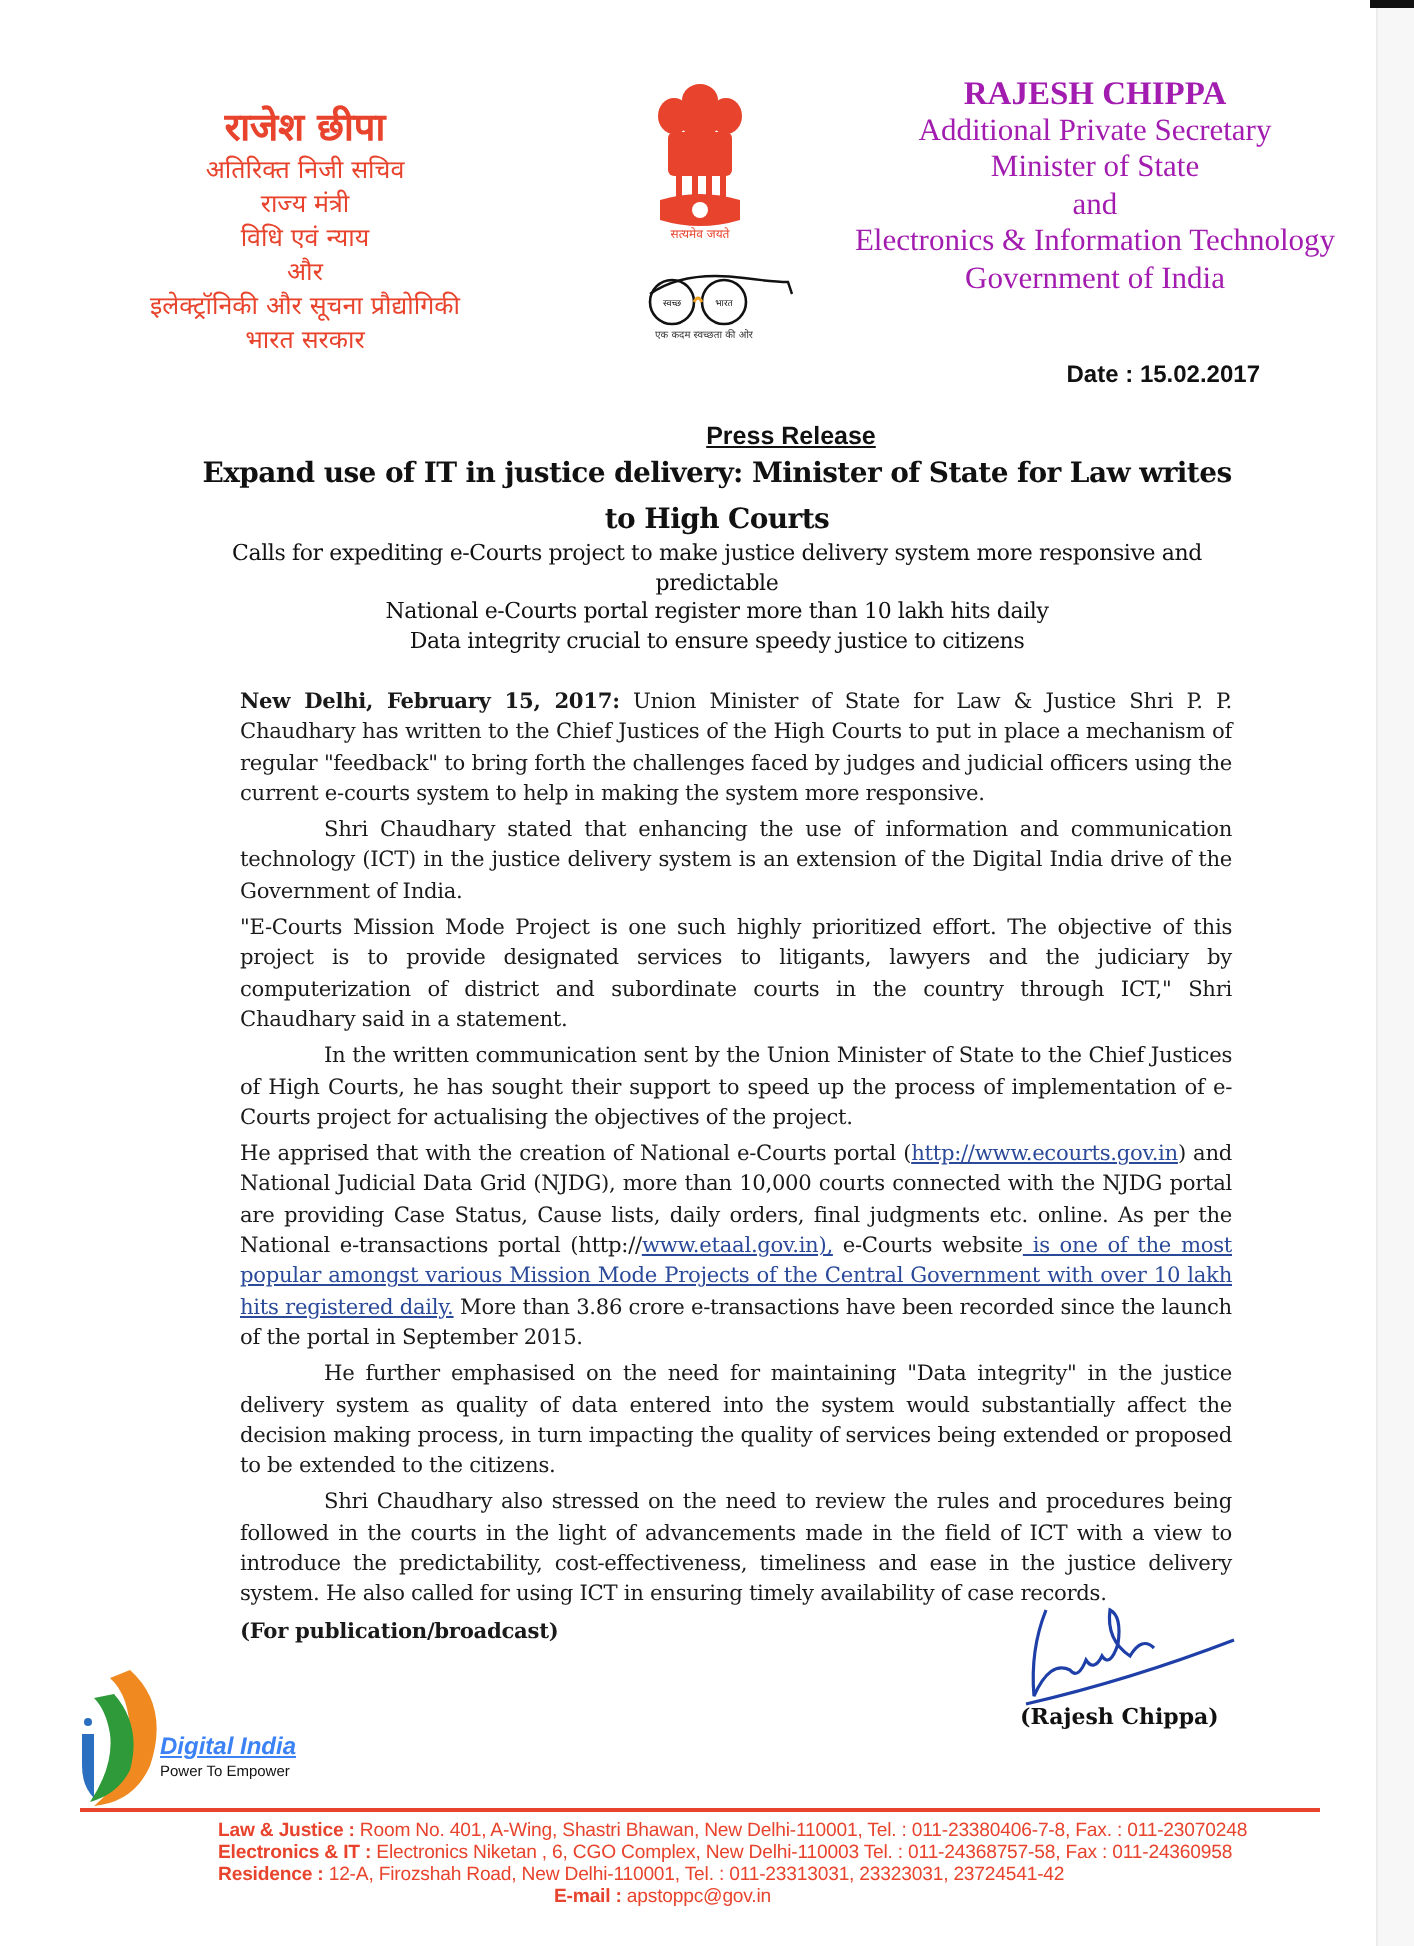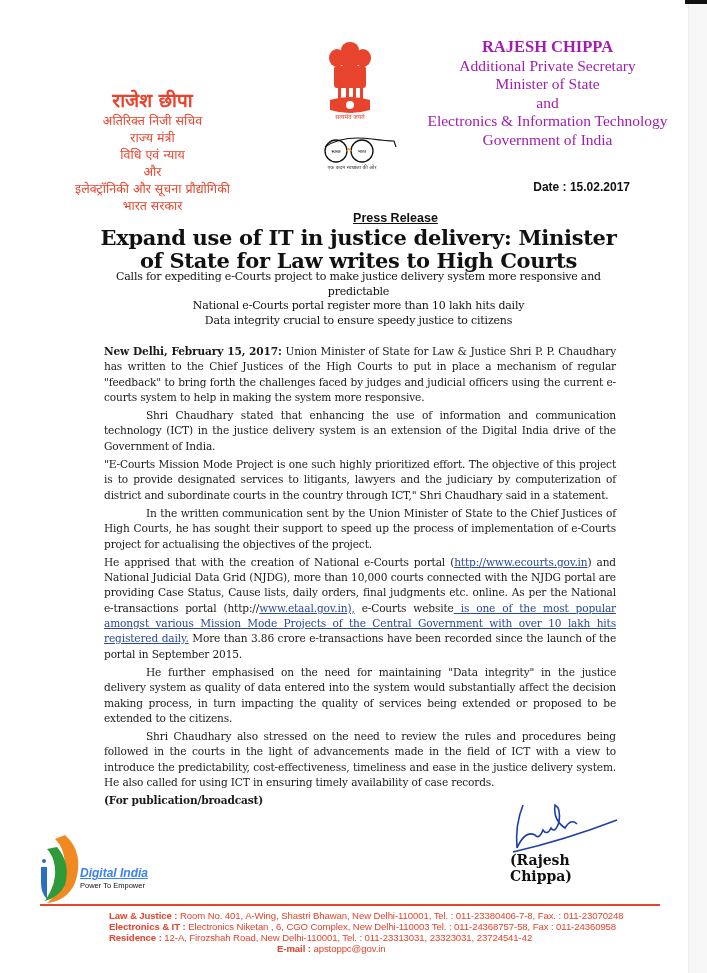--- a/index.html
+++ b/index.html
@@ -14,21 +14,21 @@
     position: absolute; top: 0; right: 0; width: 18px; height: 973px;
     background: #f7f7f7; border-left: 1px solid #ececec;
   }
   .page-edge-top {
     position: absolute; top: 0; right: 0; width: 22px; height: 4px; background: #111;
   }
   .hindi-block {
     position: absolute; left: 40px; top: 52px; width: 225px;
     text-align: center; color: #e8432c;
     font-family: "DejaVu Sans", sans-serif;
-    line-height: 17px; font-size: 12.5px; margin-top: 36px;
+    line-height: 17px; font-size: 12.5px;
   }
   .hindi-block .name { font-size: 19px; line-height: 24px; font-weight: bold; }
   .emblem {
     position: absolute; left: 320px; top: 38px; width: 60px; height: 80px;
   }
   .emblem-motto {
     position: absolute; left: 318px; top: 113px; width: 64px; text-align: center;
     font-family: "DejaVu Sans", sans-serif; font-size: 6px; color: #e8432c;
   }
   .swachh {
@@ -48,48 +48,48 @@
     position: absolute; left: 490px; top: 180px; width: 140px; text-align: right;
     font-family: "Liberation Sans", sans-serif; font-weight: bold; font-size: 12px; color: #111;
   }
   .press-label {
     position: absolute; left: 0; top: 211px; width: 707px; text-align: center;
     font-family: "Liberation Sans", sans-serif; font-weight: bold; font-size: 12.5px;
     text-decoration: underline; color: #111; padding-left: 42px;
   }
   .headline {
     position: absolute; left: 95px; top: 226px; width: 527px; text-align: center;
-    font-family: "DejaVu Serif", serif; font-weight: bold; font-size: 21px; line-height: 23px;
+    font-family: "DejaVu Serif", serif; font-weight: bold; font-size: 14px; line-height: 23px;
     color: #111; letter-spacing: -0.3px;
   }
   .subheads {
     position: absolute; left: 95px; top: 270px; width: 527px; text-align: center;
     font-family: "DejaVu Serif", serif; font-weight: normal; font-size: 11px; line-height: 14.6px;
     color: #111; letter-spacing: -0.2px;
   }
   .body-text {
     position: absolute; left: 104px; top: 344px; width: 512px;
     font-family: "DejaVu Serif", serif; font-size: 10.6px; line-height: 15.3px;
     color: #1a1a1a; text-align: justify; letter-spacing: -0.15px;
   }
-  .body-text p { margin: 0 0 3px 0; }
+  .body-text p { margin: 0 0 3px 16px; }
   .body-text p.indent { text-indent: 42px; }
   .body-text .lead { font-weight: bold; }
   .body-text a, .body-text .link {
     color: #2a4a99; text-decoration: underline;
   }
   .for-pub {
     font-weight: bold; margin-top: 2px;
   }
   .signature {
     position: absolute; left: 505px; top: 800px; width: 115px; height: 55px;
   }
   .sig-name {
     position: absolute; left: 510px; top: 852px; width: 120px;
-    font-family: "DejaVu Serif", serif; font-weight: bold; font-size: 14px; color: #111;
+    font-family: "DejaVu Serif", serif; font-weight: bold; font-size: 11px; color: #111;
   }
   .di-logo { position: absolute; left: 35px; top: 833px; width: 50px; height: 72px; }
   .di-title {
     position: absolute; left: 80px; top: 866px;
     font-family: "Liberation Sans", sans-serif; font-style: italic; font-weight: bold;
     font-size: 12px; color: #3b82f6; text-decoration: underline;
   }
   .di-tag {
     position: absolute; left: 80px; top: 881px;
     font-family: "Liberation Sans", sans-serif; font-size: 7.5px; color: #111;

